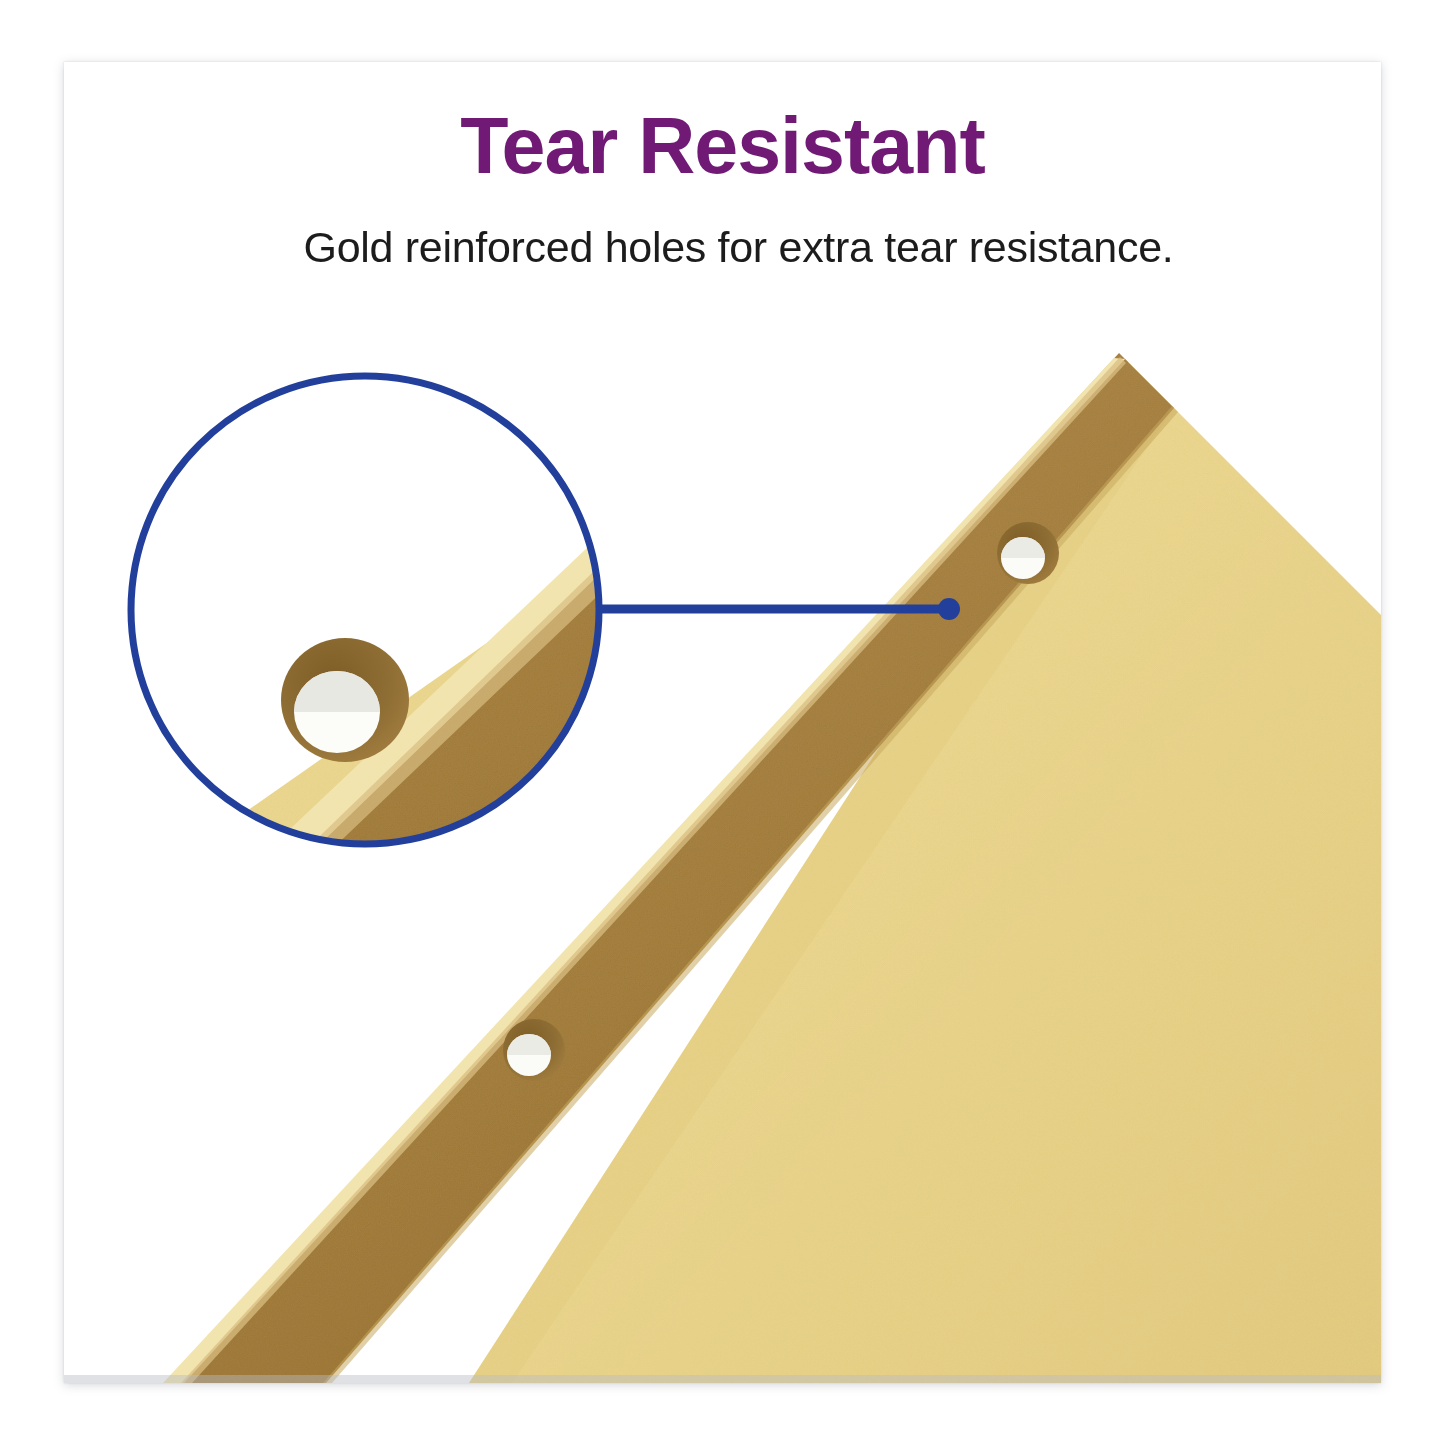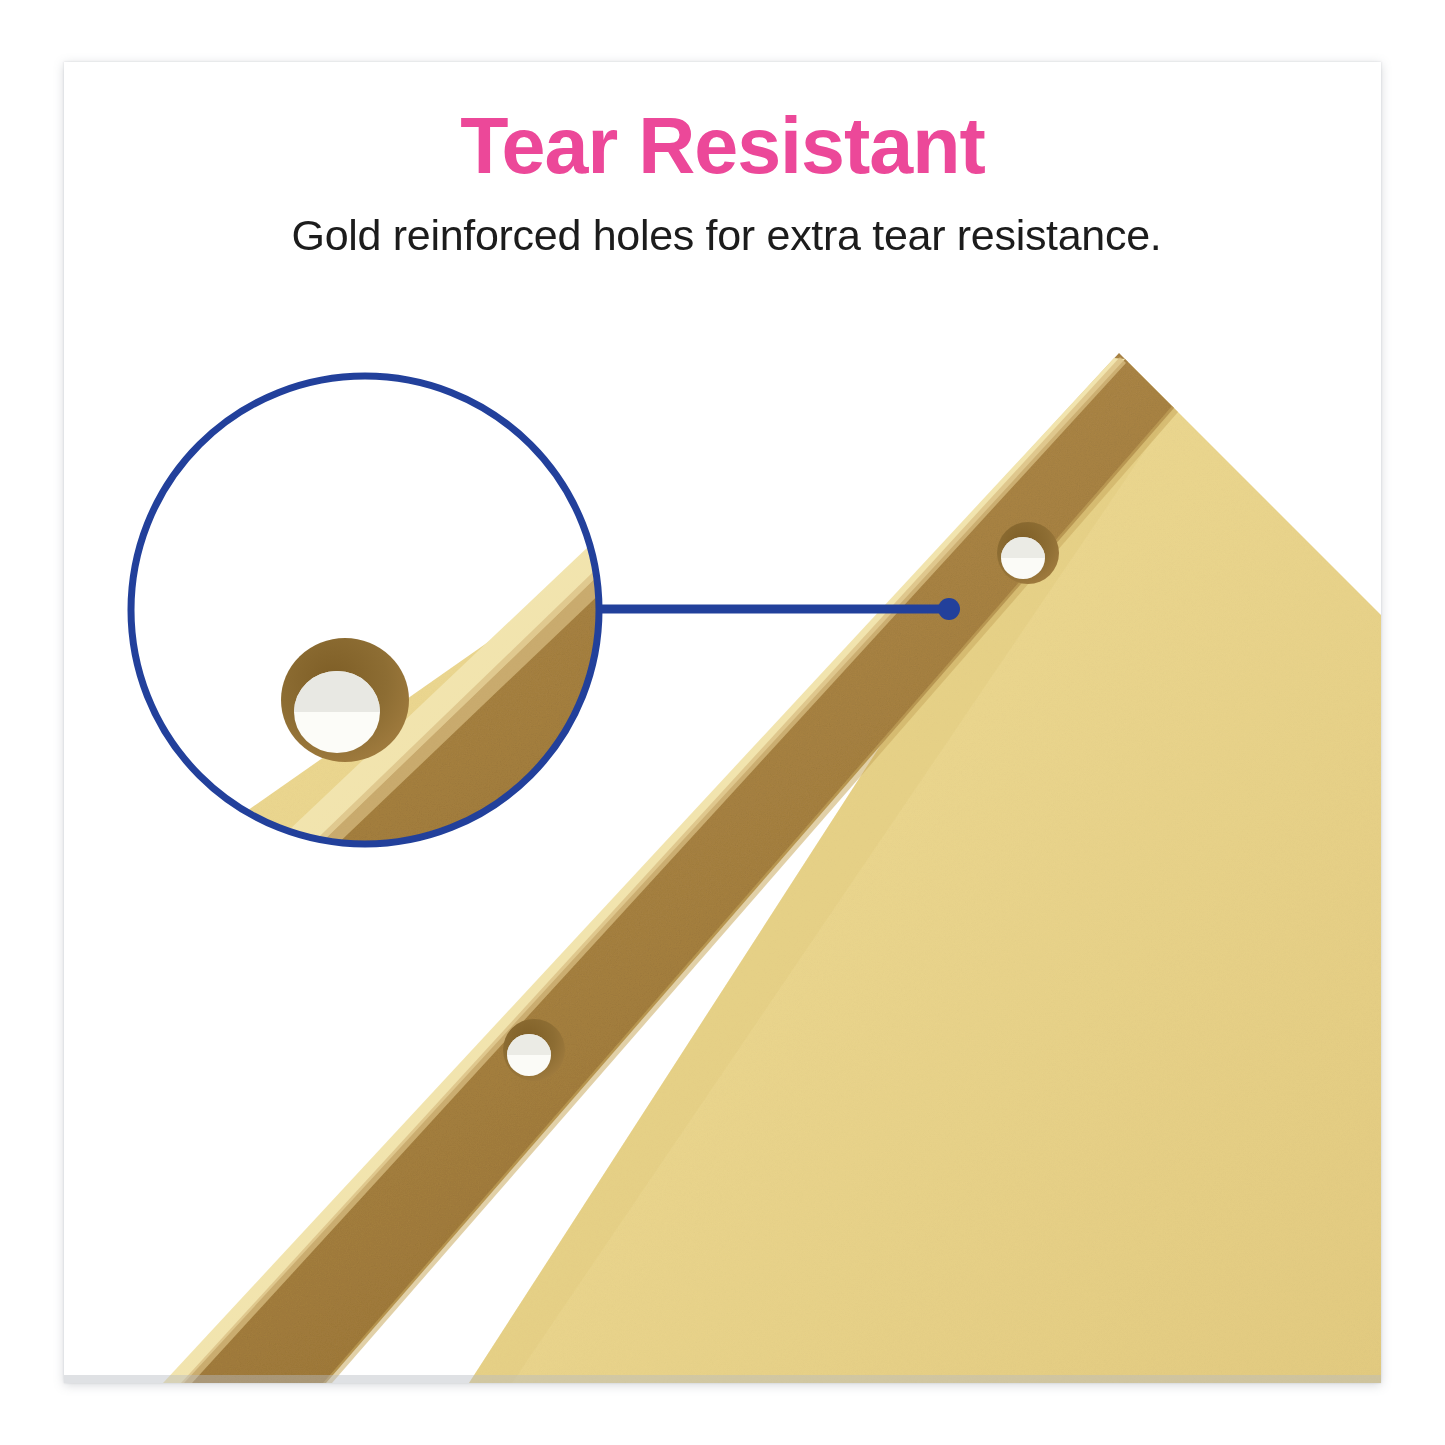--- a/index.html
+++ b/index.html
@@ -17,25 +17,25 @@
     background:#ffffff;
     box-shadow:0 2px 10px rgba(120,125,135,.30), 0 0 2px rgba(120,125,135,.25);
     overflow:hidden;
   }
 
   
   #headings{position:absolute;left:0;top:0;width:1317px;text-align:center;}
   #title{
     margin:0;padding:0;
     font-size:79px;line-height:1;font-weight:700;letter-spacing:-1px;
-    color:#ec4899;
+    color:#701a75;
     position:absolute;left:0;top:44px;width:100%;
   }
   #subtitle{
-    margin:4px;padding:0;
+    margin:16px;padding:0;
     font-size:43px;line-height:1;font-weight:400;letter-spacing:-.3px;
     color:#1c1c1c;
     position:absolute;left:0;top:148px;width:100%;
   }
 
   
   #art{position:absolute;left:0;top:0;width:1317px;height:1321px;}
   #art svg{display:block;width:1317px;height:1321px;}
 </style>
 </head>

